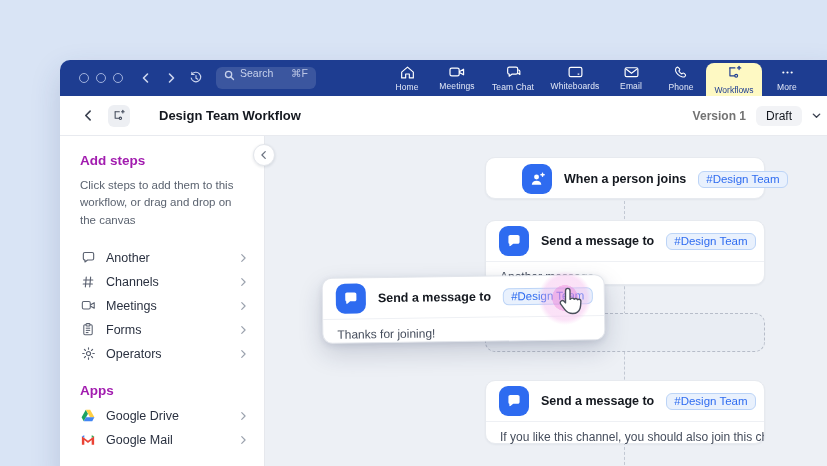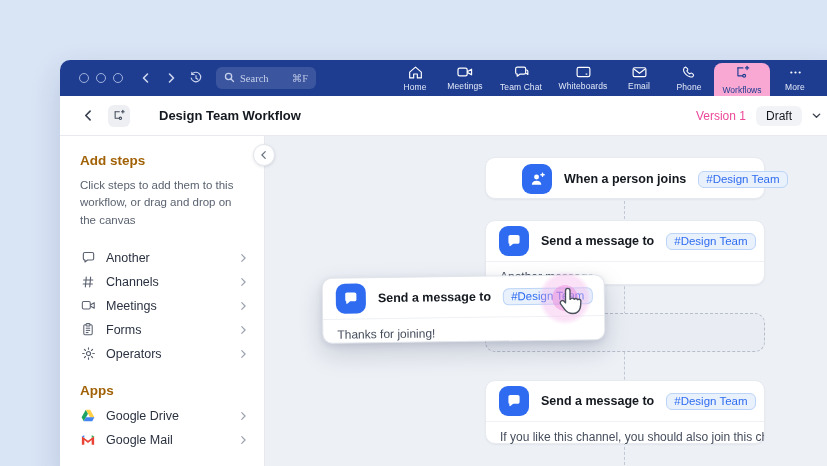--- a/index.html
+++ b/index.html
@@ -12,55 +12,55 @@
   
   .titlebar { position:relative; height:36px; background:#1e3d91;
     border-radius:10px 10px 0 0; display:flex; align-items:center; }
   .win-controls { display:flex; gap:7px; margin-left:19px; }
   .win-dot { width:10px; height:10px; border-radius:50%;
     border:1.5px solid rgba(190,204,238,.8); }
   .tb-btn { width:22px; height:22px; display:flex; align-items:center; justify-content:center;
     color:#cfd8ef; margin-left:3px; }
   .tb-btn svg { display:block; }
   .search-box { margin-left:9px; width:100px; height:22px; border-radius:6px;
-    background:rgba(255,255,255,.13); display:flex; align-items:center;
-    padding:0 8px; gap:5px;font-family:Liberation Serif, serif; }
+    background:rgba(255,255,255,.13); display:flex; 
+    padding:0 8px; gap:5px; }
   .search-box .ph { color:#c7d1ec; font-size:10.5px; flex:1; }
   .search-box .sc { color:#b9c4e4; font-size:10.5px; }
 
-  .nav { position:absolute; left:330px; top:0; height:36px; display:flex; }
+  .nav { position:absolute; left:322px; top:0; height:36px; display:flex; }
   .nav-item { width:50px; height:36px; display:flex; flex-direction:column;
     align-items:center; justify-content:center; gap:2px; color:#e3e9f8; cursor:default; }
   .nav-item .lbl { font-size:8.5px; letter-spacing:.1px; }
   .nav-item svg { display:block; }
   .nav-item.wide { width:62px; }
-  .nav-tab { width:56px; height:33px; margin-top:3px; background:#f9a8d4;
+  .nav-tab { width:56px; height:33px; margin-top:3px; background:#fef9c3;
     border-radius:8px 8px 0 0; display:flex; flex-direction:column; align-items:center;
     justify-content:center; gap:1px; color:#1e3d91; }
   .nav-tab .lbl { font-size:8.5px; color:#1e3d91; }
 
   
   .toolbar { height:40px; background:#fff; border-bottom:1px solid #e8eaef;
     display:flex; align-items:center; padding:0 18px; }
   .back-btn { width:20px; height:20px; display:flex; align-items:center;
     justify-content:center; color:#3a4150; }
   .wf-chip { width:22px; height:22px; border-radius:6px; background:#edeff3;
     display:flex; align-items:center; justify-content:center; margin-left:10px; }
   .wf-title { font-size:13px; font-weight:bold; color:#14181f; margin-left:9px;padding-left:20px; }
   .toolbar .spacer { flex:1; }
-  .version { font-size:12px; font-weight:normal; color:#ec4899; margin-right:10px;margin-left:28px; }
+  .version { font-size:12px; font-weight:bold; color:#737373; margin-right:10px;margin-left:28px; }
   .draft-pill { background:#f2f3f6; border-radius:6px; padding:3px 10px;
     font-size:12px; color:#14181f; }
   .caret { margin-left:9px; color:#3a4150; display:flex; }
 
   
   .main { display:flex; height:344px; position:relative; }
   .sidebar { width:205px; background:#fff; border-right:1px solid #e6e8ed;
     padding:17px 16px 0 20px; position:relative; }
-  .sb-heading { font-size:13.5px; font-weight:bold; color:#a16207; margin-bottom:9px; }
+  .sb-heading { font-size:13.5px; font-weight:bold; color:#a21caf; margin-bottom:9px; }
   .sb-desc { font-size:11.5px; color:#5b6370; line-height:1.5; margin-bottom:17px; }
   .sb-item { display:flex; align-items:center; gap:10px; height:24px; cursor:default; }
   .sb-item + .sb-item { margin-top:0px; }
   .sb-icon { width:16px; height:16px; display:flex; align-items:center; justify-content:center; }
   .sb-label { font-size:12.5px; color:#2a3140; flex:1; }
   .sb-chev { color:#9aa1ad; display:flex; }
   .sb-apps { margin-top:17px; margin-bottom:6px; }
   .collapse-btn { position:absolute; right:-11px; top:8px; width:22px; height:22px;
     border-radius:50%; background:#fff; border:1px solid #e3e6eb;
     box-shadow:0 1px 3px rgba(20,30,60,.12); display:flex; align-items:center;

